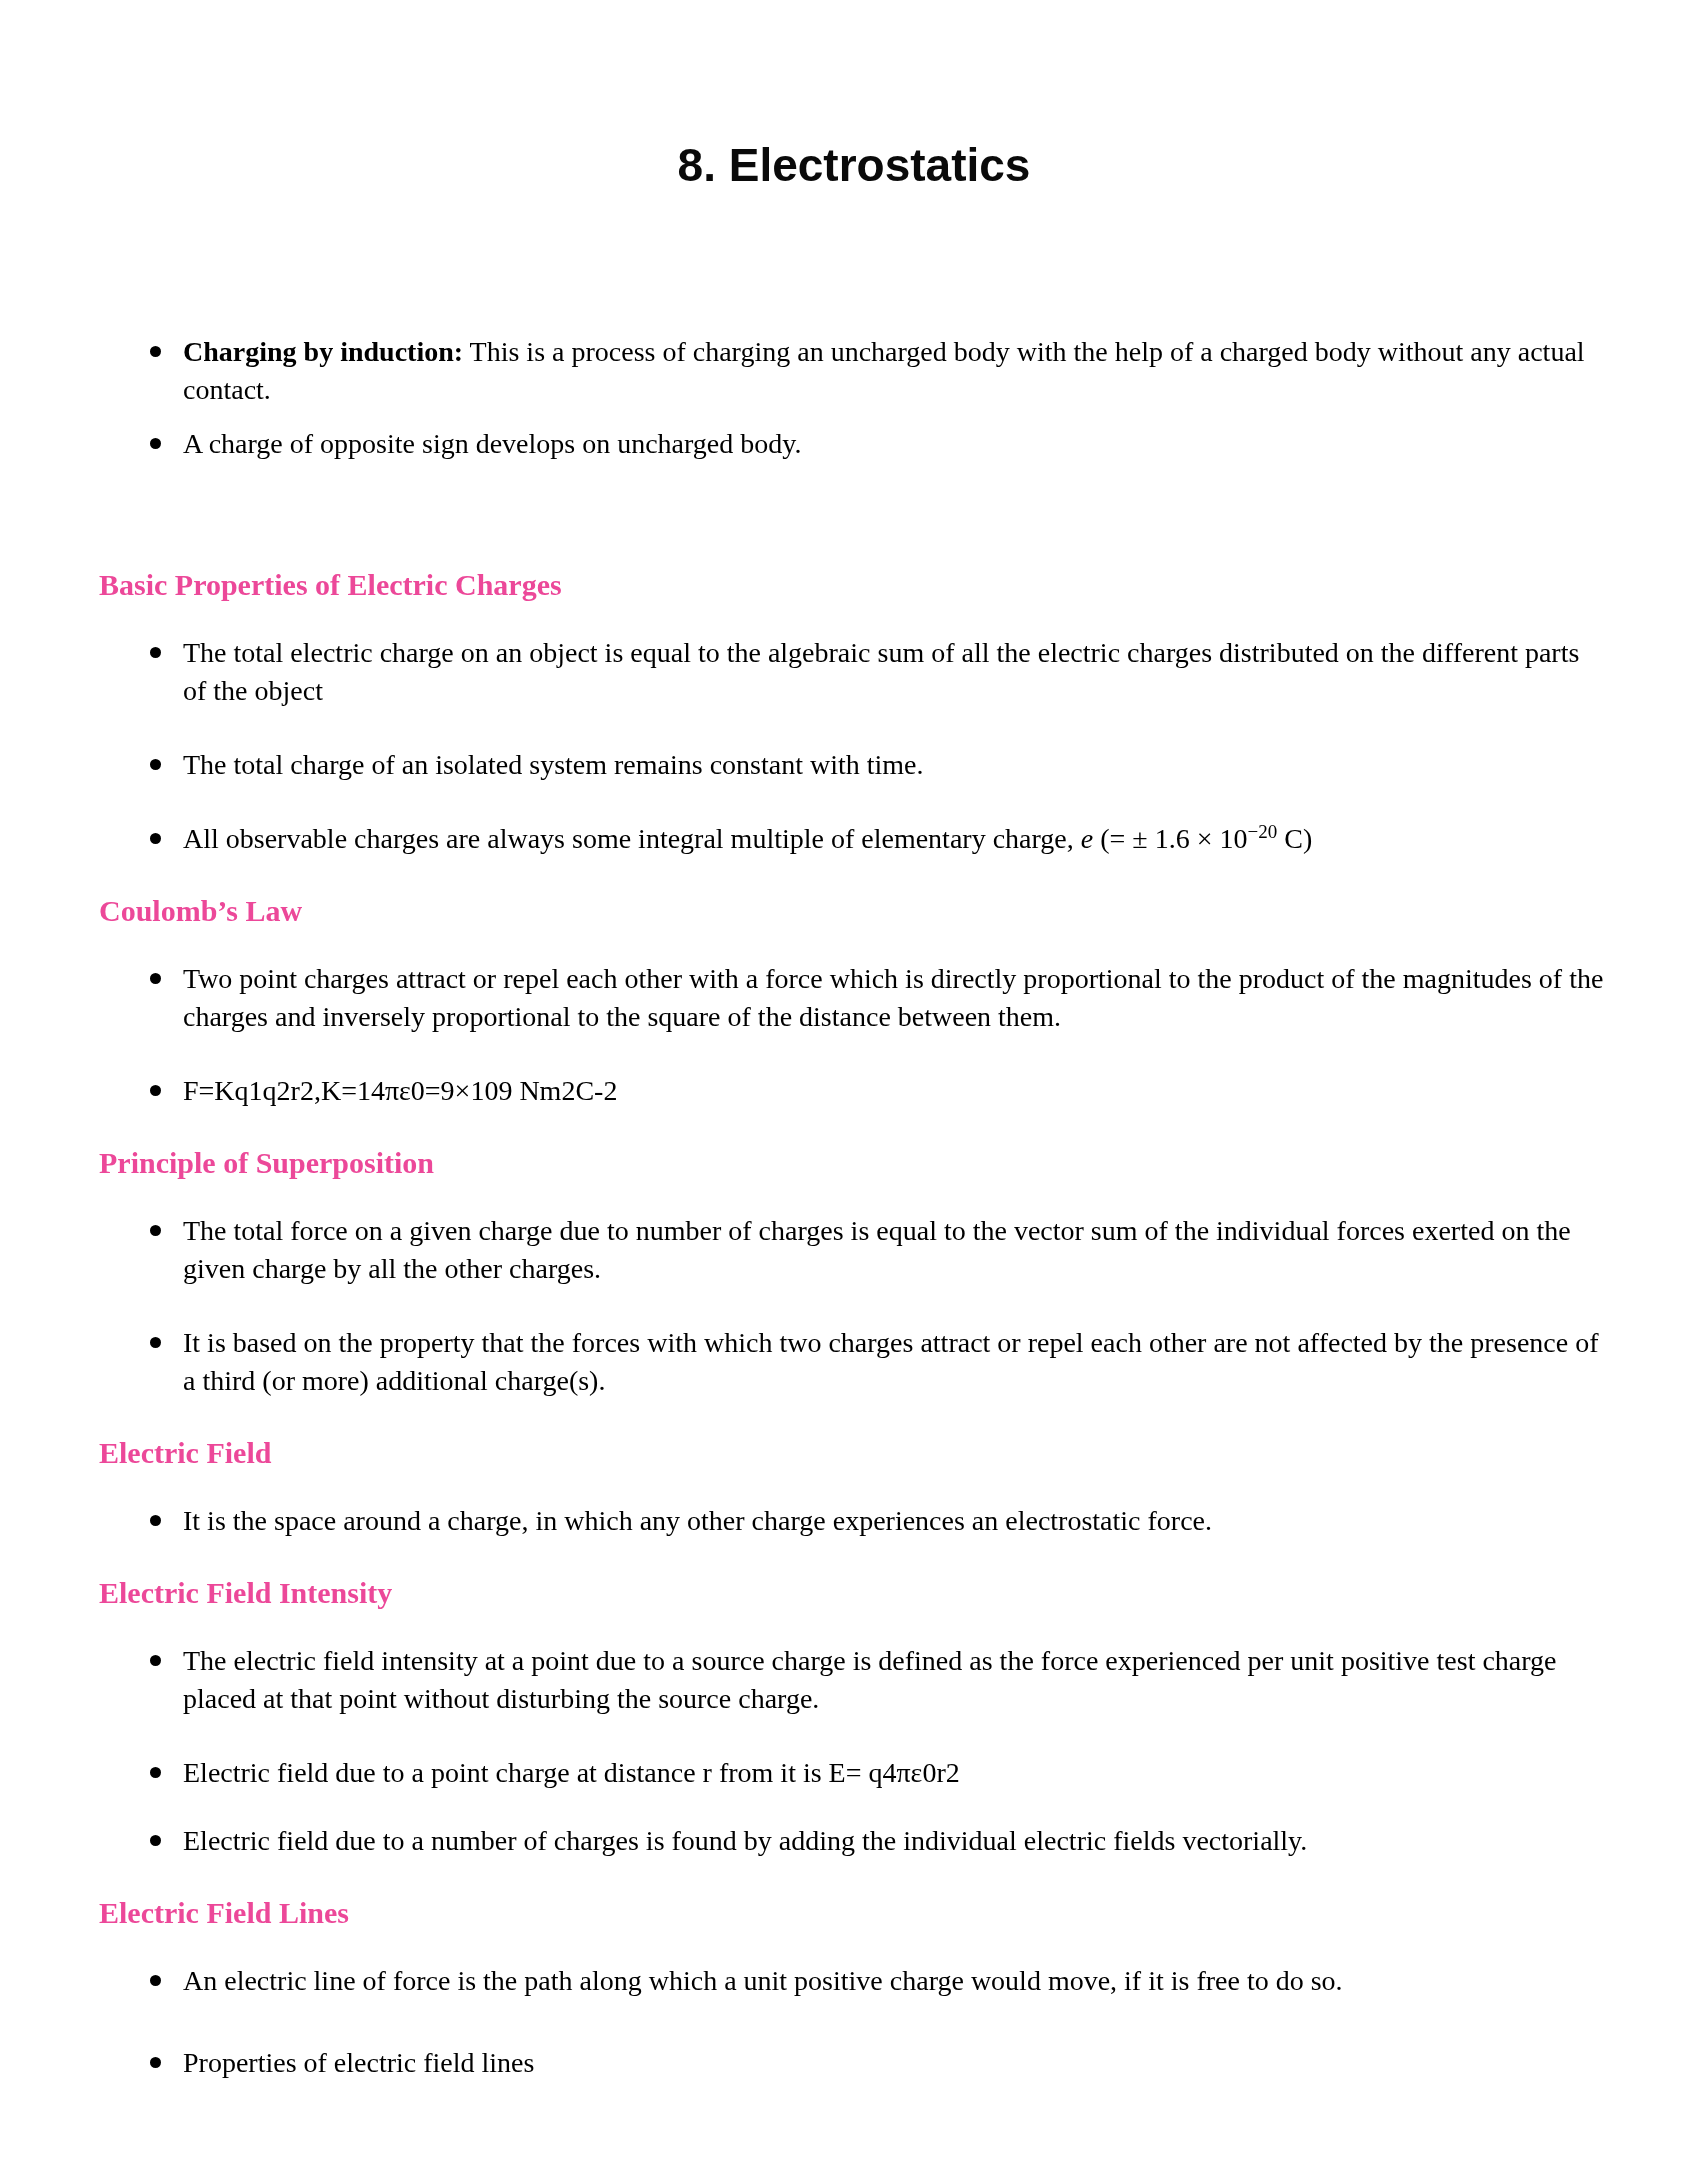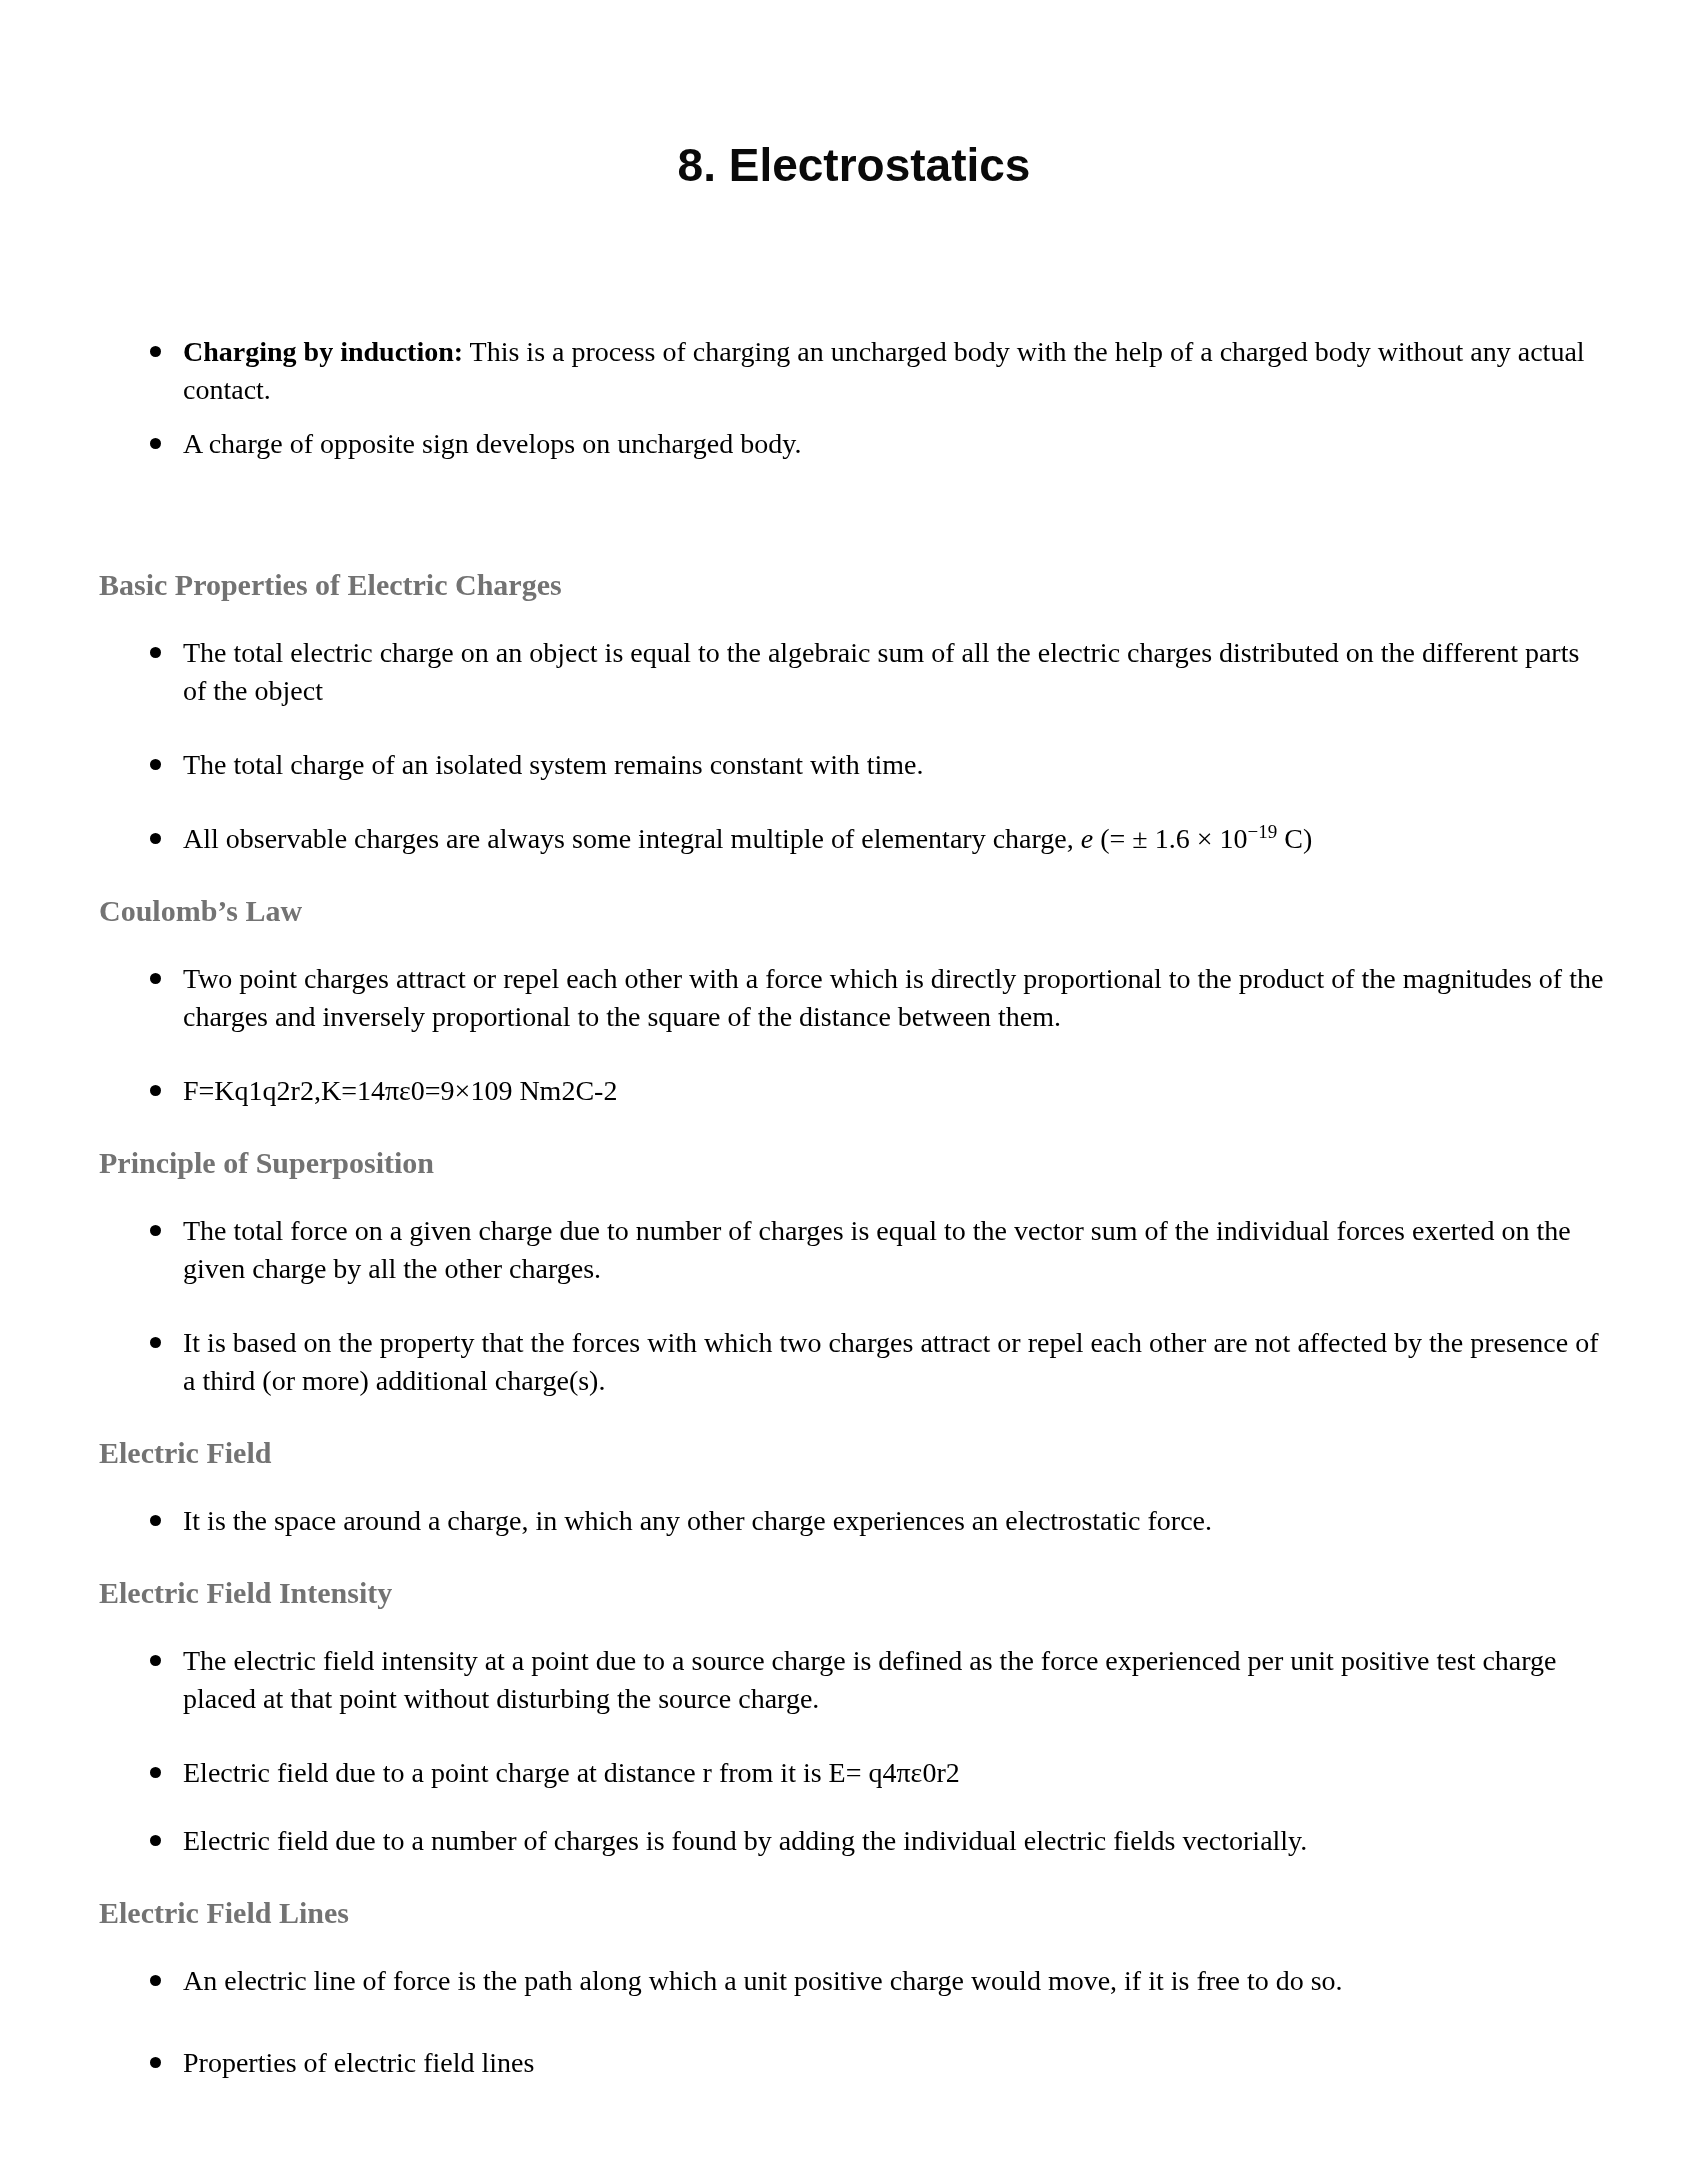--- a/index.html
+++ b/index.html
@@ -32,21 +32,21 @@
     font-size: 46px;
     line-height: 48px;
     letter-spacing: 0px;
     color: #0a0a0a;
   }
   h2.sec-heading {
     margin: 34px 0 0 0;
     font-size: 30px;
     line-height: 38px;
     font-weight: bold;
-    color: #737373;
+    color: #ec4899;
   }
   ul.blist {
     list-style: none;
     margin: 30px 0 0 0;
     padding: 0;
   }
   ul.blist.intro {
     margin-top: 144px;
   }
   ul.blist.first-section {
@@ -107,21 +107,21 @@
     </li>
     <li>A charge of opposite sign develops on uncharged body.</li>
   </ul>
 
   <section>
     <h2 class="sec-heading gap-xl">Basic Properties of Electric Charges</h2>
     <ul class="blist first-section">
       <li>The total electric charge on an object is equal to the algebraic sum of all the electric charges distributed on the different parts of the object</li>
       <li>The total charge of an isolated system remains constant with time.</li>
       <li>
-        <span>All observable charges are always some integral multiple of elementary charge, </span><span class="sym-e">e</span><span> (= ± 1.6 × 10</span><sup class="exp">−19</sup><span> C)</span>
+        <span>All observable charges are always some integral multiple of elementary charge, </span><span class="sym-e">e</span><span> (= ± 1.6 × 10</span><sup class="exp">−20</sup><span> C)</span>
       </li>
     </ul>
   </section>
 
   <section>
     <h2 class="sec-heading">Coulomb’s Law</h2>
     <ul class="blist">
       <li>Two point charges attract or repel each other with a force which is directly proportional to the product of the magnitudes of the charges and inversely proportional to the square of the distance between them.</li>
       <li>F=Kq1q2r2,K=14πε0=9×109 Nm2C-2</li>
     </ul>

